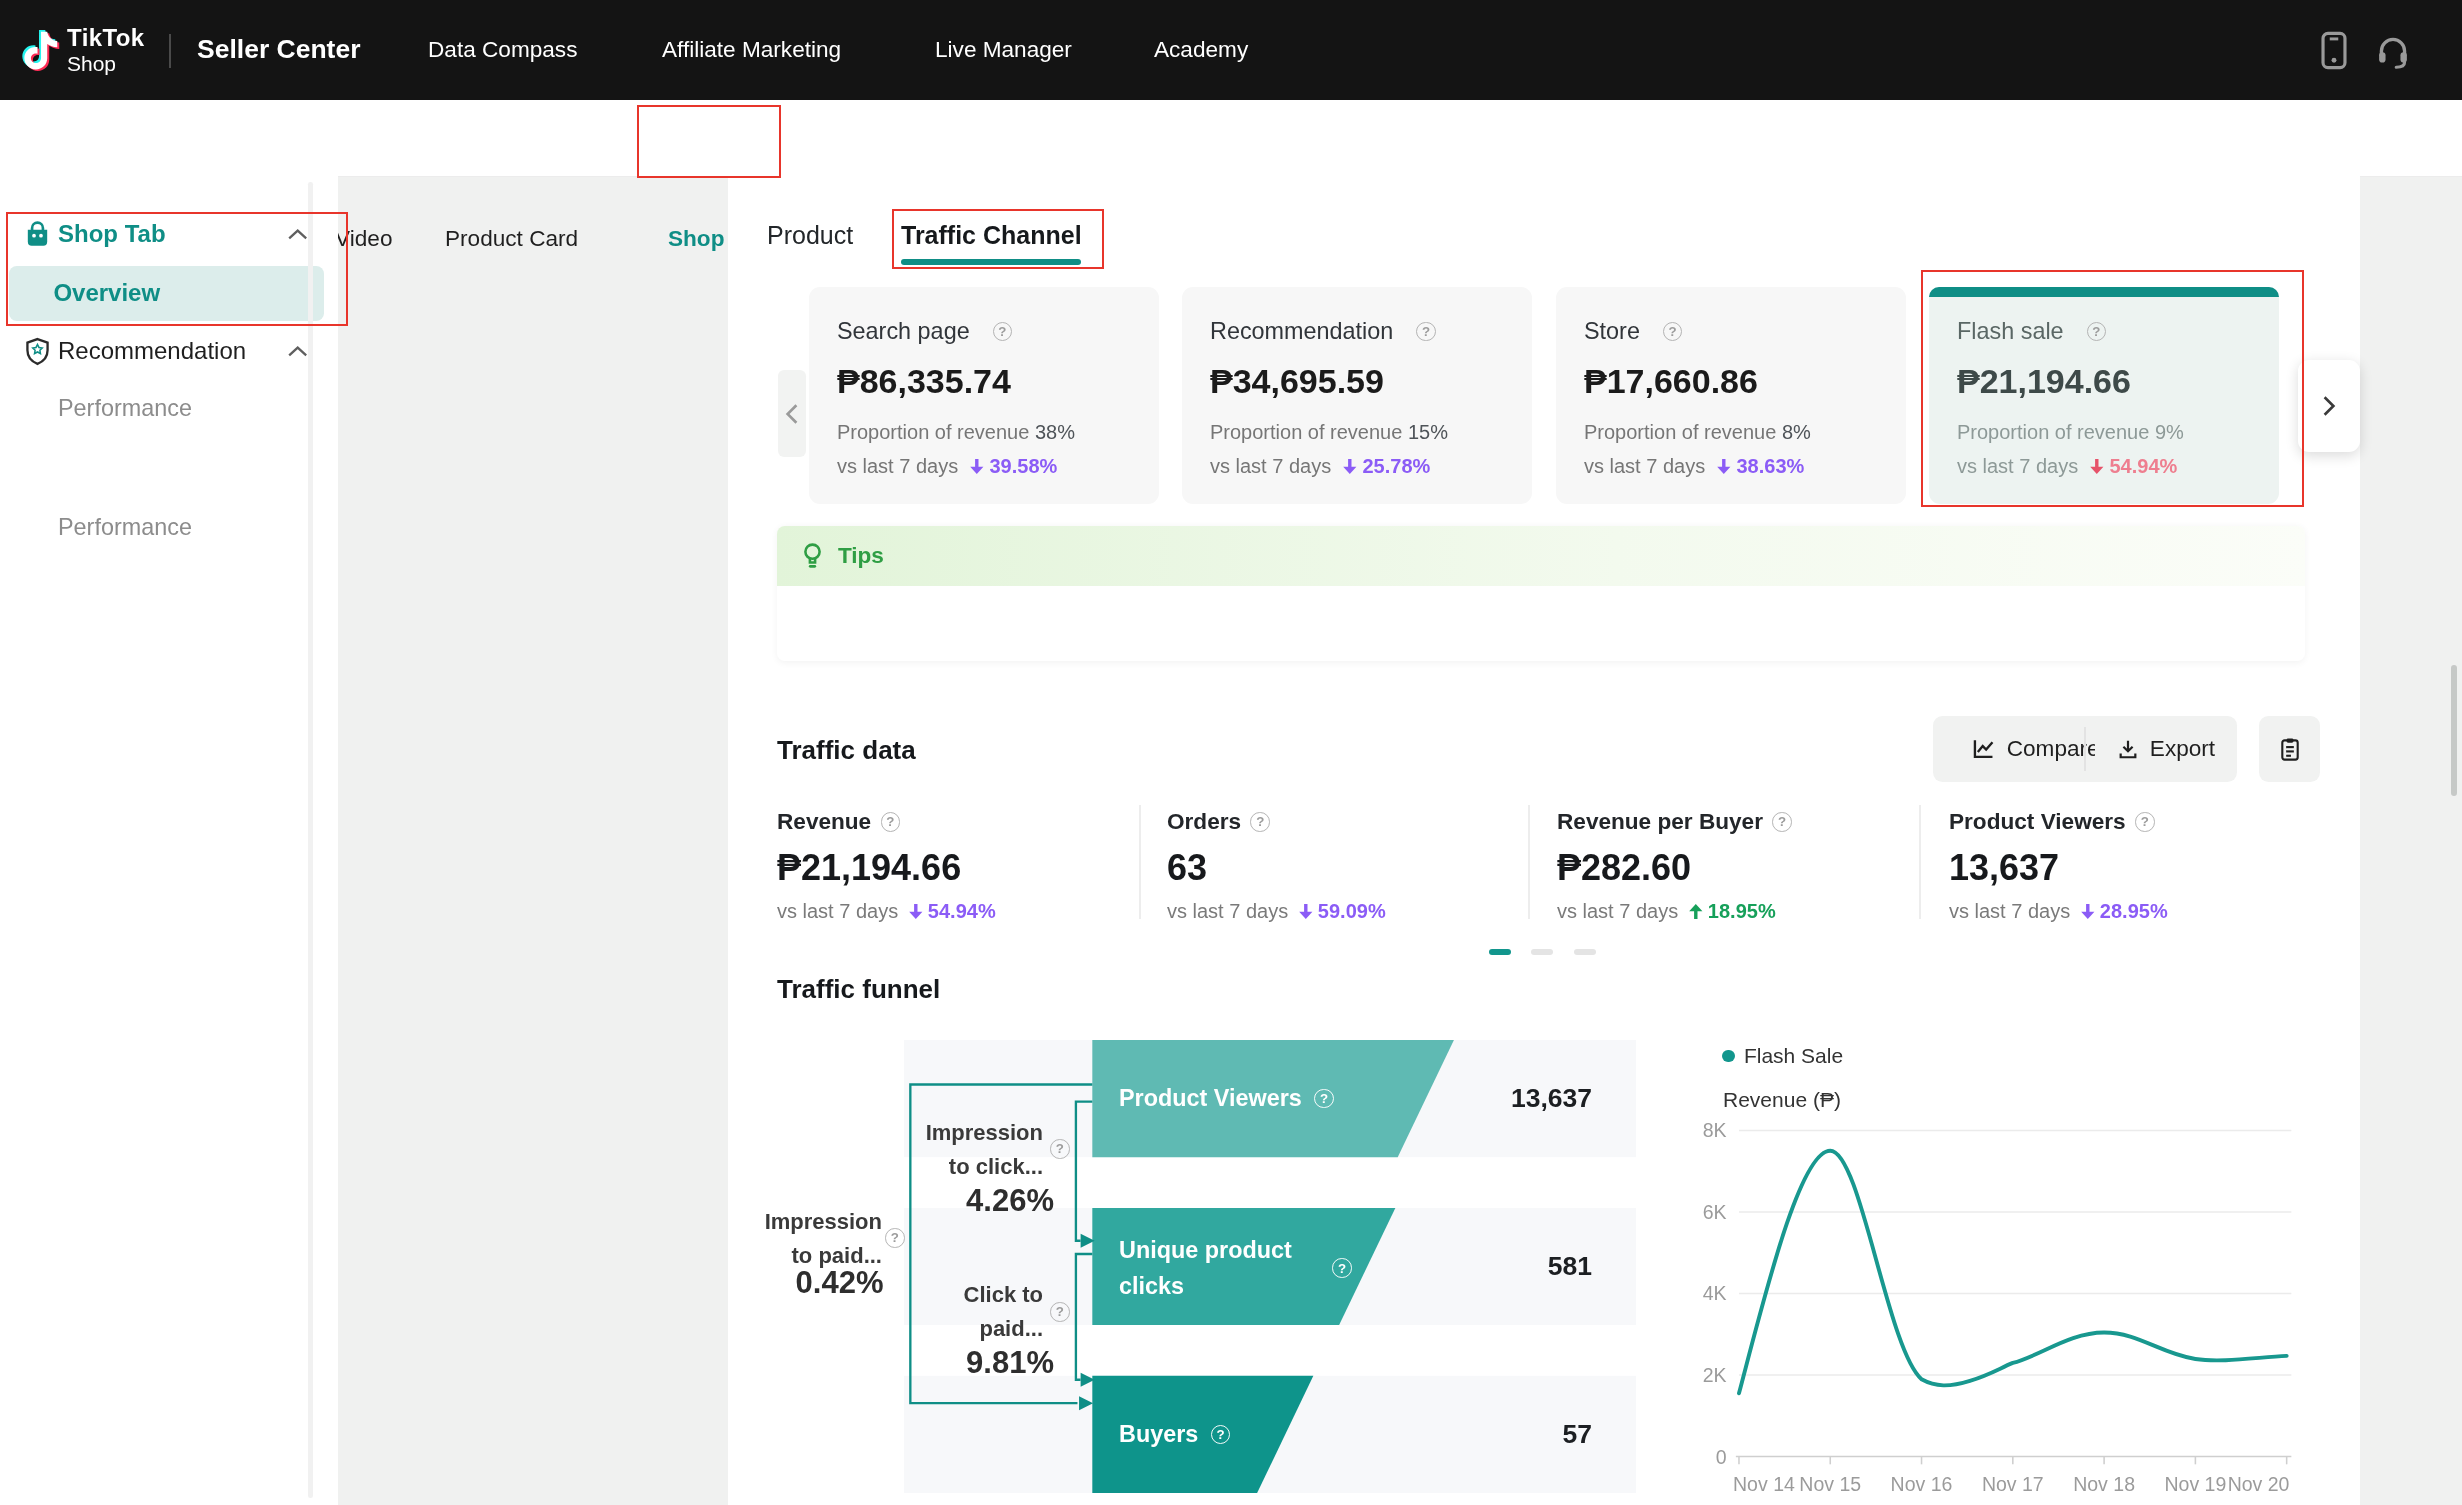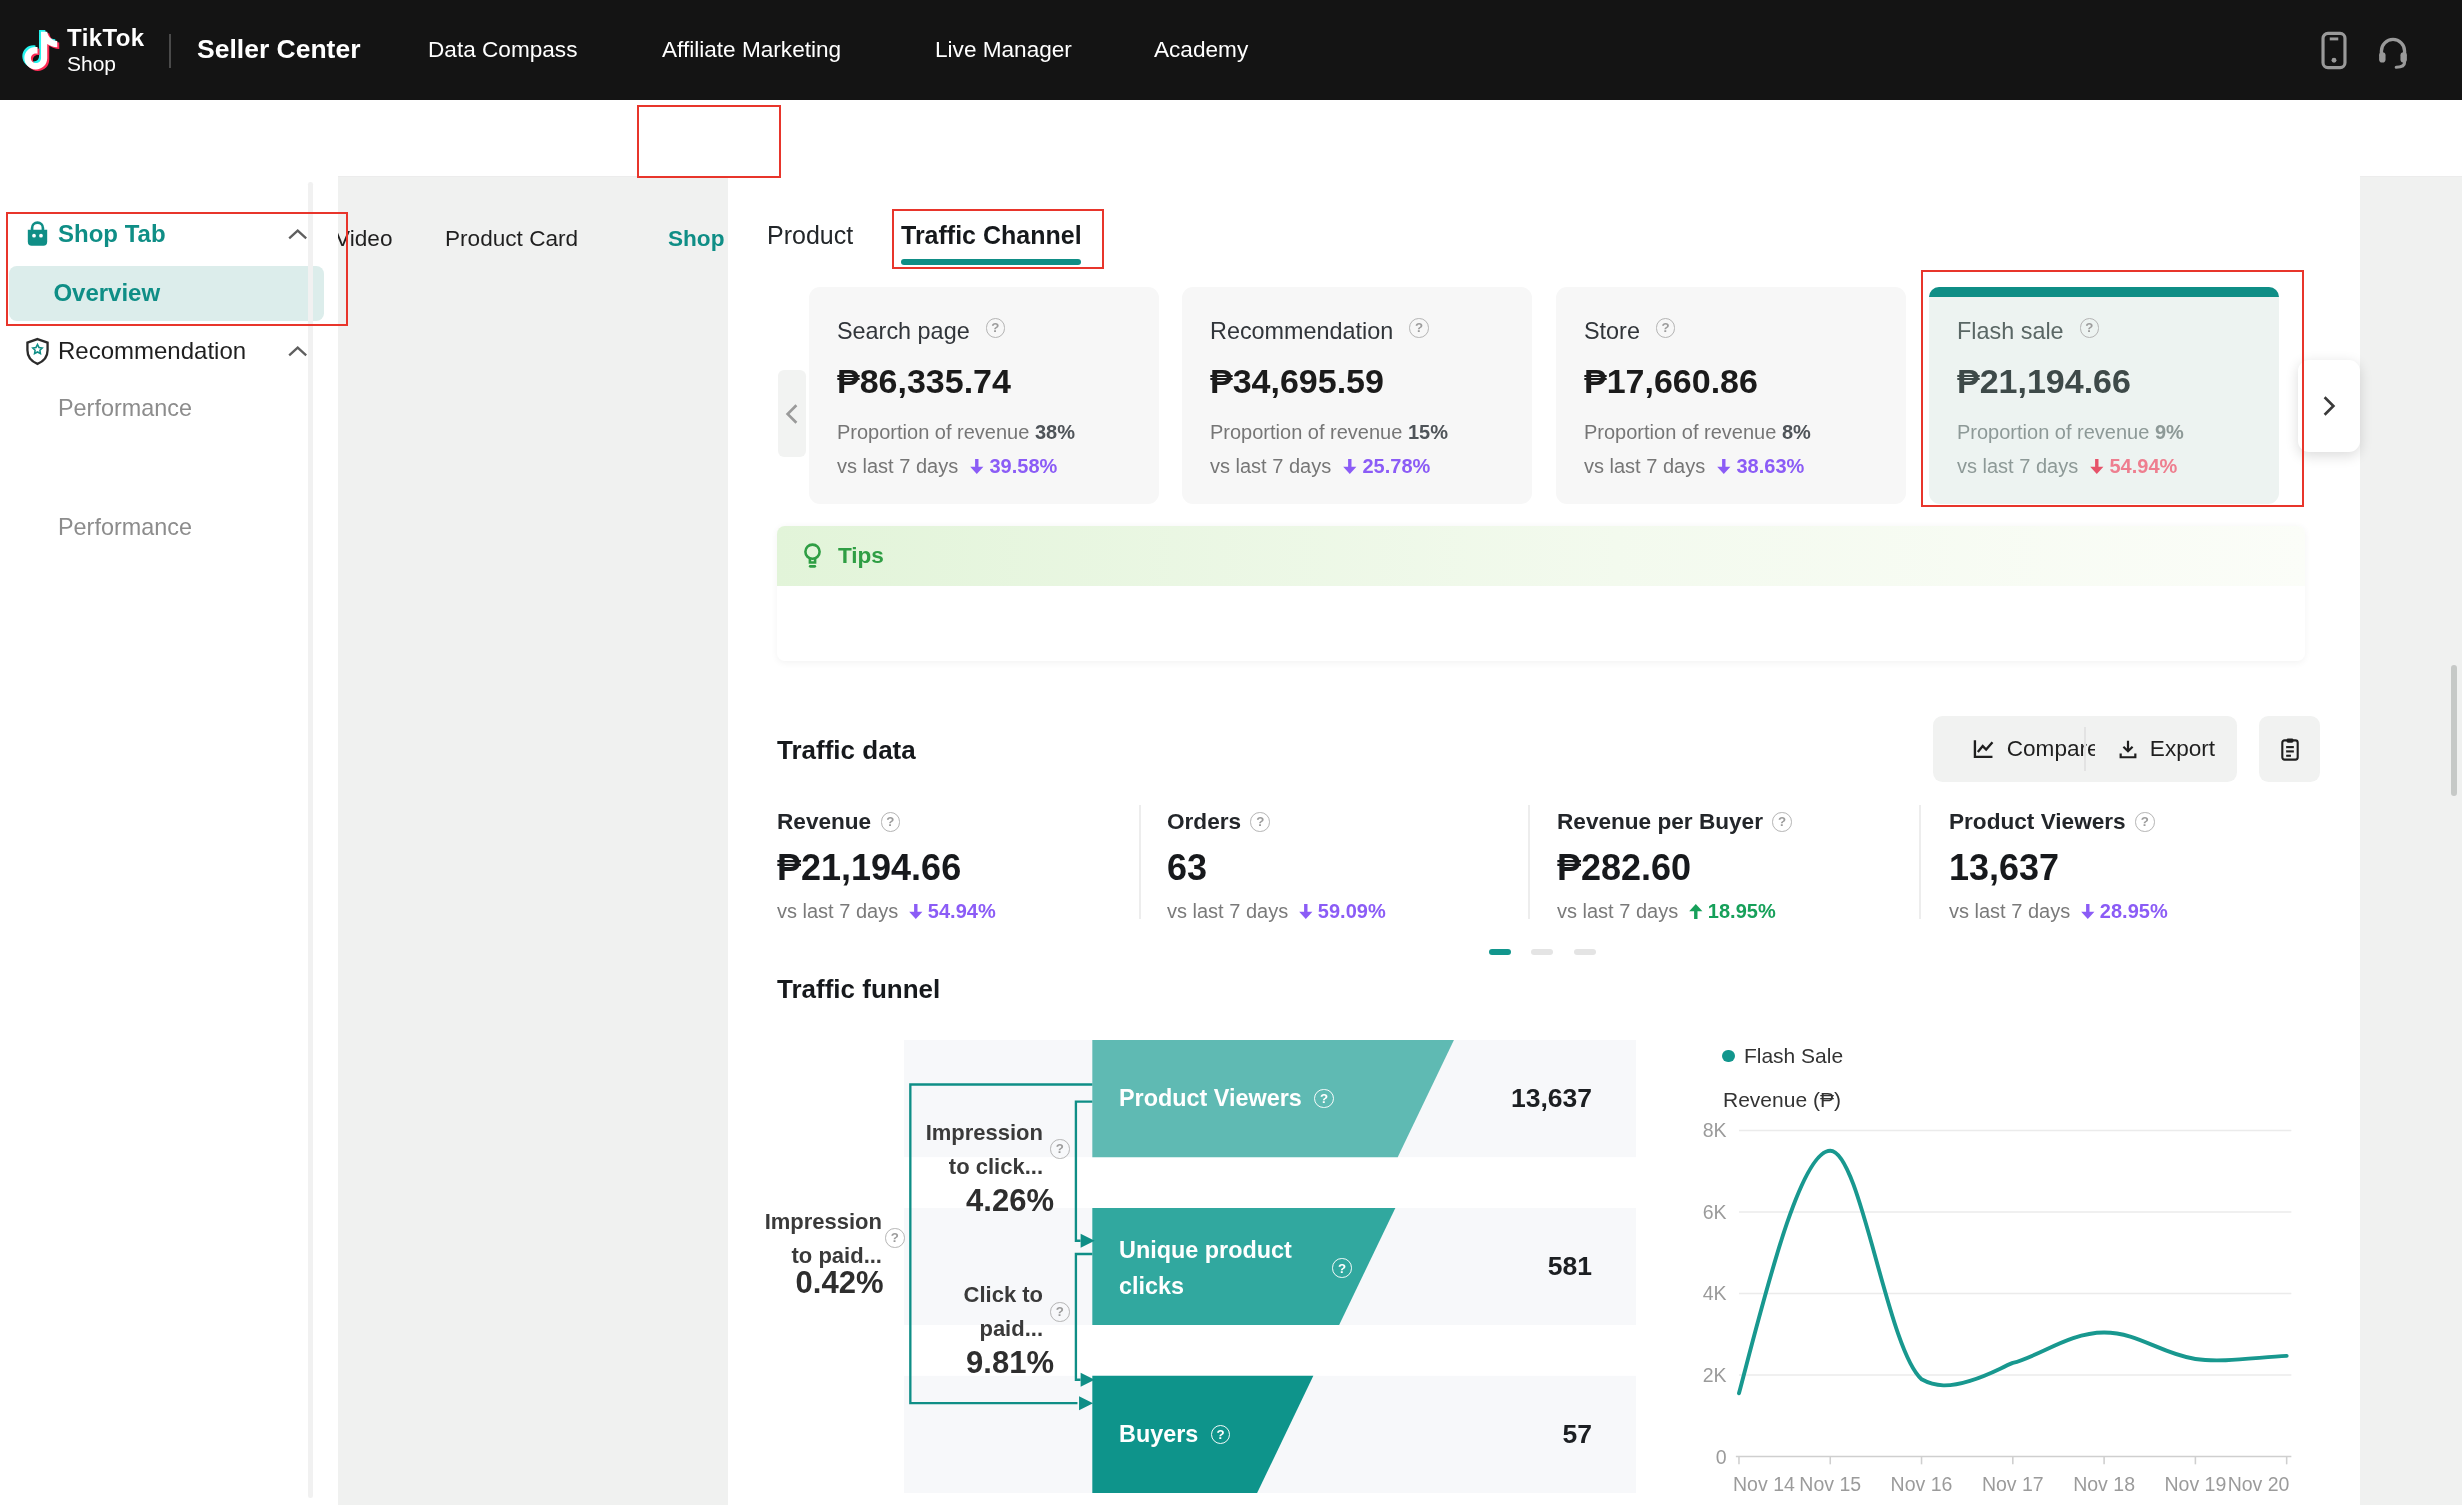--- a/index.html
+++ b/index.html
@@ -37,25 +37,25 @@
   
   .main { position:absolute; left:728px; top:176px; width:1632px; height:1329px; background:#fff; }
   .tab-label { position:absolute; top:41px; font-size:25px; line-height:37px; cursor:pointer; }
   .tab-label.inactive { font-weight:500; color:#23272a; }
   .tab-label.active { font-weight:700; color:#16191c; }
   .tab-underline { position:absolute; left:173px; top:83px; width:180px; height:5.5px; border-radius:3.1px; background:#0f8e86; }
 
   .card { position:absolute; top:111px; width:350px; height:217px; border-radius:11px; background:#f7f7f7; }
   .card.flash { background:#edf3f1; }
   .card-topbar { position:absolute; left:0; top:0; width:100%; height:10px; background:#0f8e86; border-radius:11px 11px 0 0; }
-  .card-title { display:flex; align-items:flex-start; gap:16px; margin:31px 0 0 28px; font-size:23.4px; font-weight:500; color:#31353a; }
+  .card-title { display:flex; align-items:center; gap:23px; margin:31px 0 0 28px; font-size:23.4px; font-weight:500; color:#31353a; }
   .card-value { margin:15.6px 0 0 28px; font-size:34px; font-weight:700; color:#1b1b1b; line-height:41px; }
   .card.flash .card-value { color:#3e4a49; }
   .card-prop { margin:19px 0 0 28px; font-size:20px; color:#767676; line-height:23.4px; }
-  .card-prop b { color:#4f5459; font-weight:700; }
+  .card-prop b { color:#4f5459; font-weight:400; }
   .card-vs { margin:11px 0 0 28px; font-size:20px; color:#767676; line-height:23.4px; display:flex; align-items:center; gap:11px; }
 
   .chg { display:inline-flex; align-items:center; gap:4.7px; font-weight:700; }
   .chg.down { color:#8b5cf6; }
   .chg.up { color:#16a05a; }
   .chg.down-light { color:#ee7e8f; }
   .arr { width:15.6px; height:17px; fill:currentColor; }
 
   .q { display:inline-flex; align-items:center; justify-content:center; width:19.5px; height:19.5px; border:1.6px solid #b4b4b4; border-radius:50%; font-size:13.3px; font-weight:700; color:#9c9c9c; cursor:pointer; flex:0 0 auto; }
   .q.w { border-color:rgba(255,255,255,.95); color:#fff; background:transparent; }

